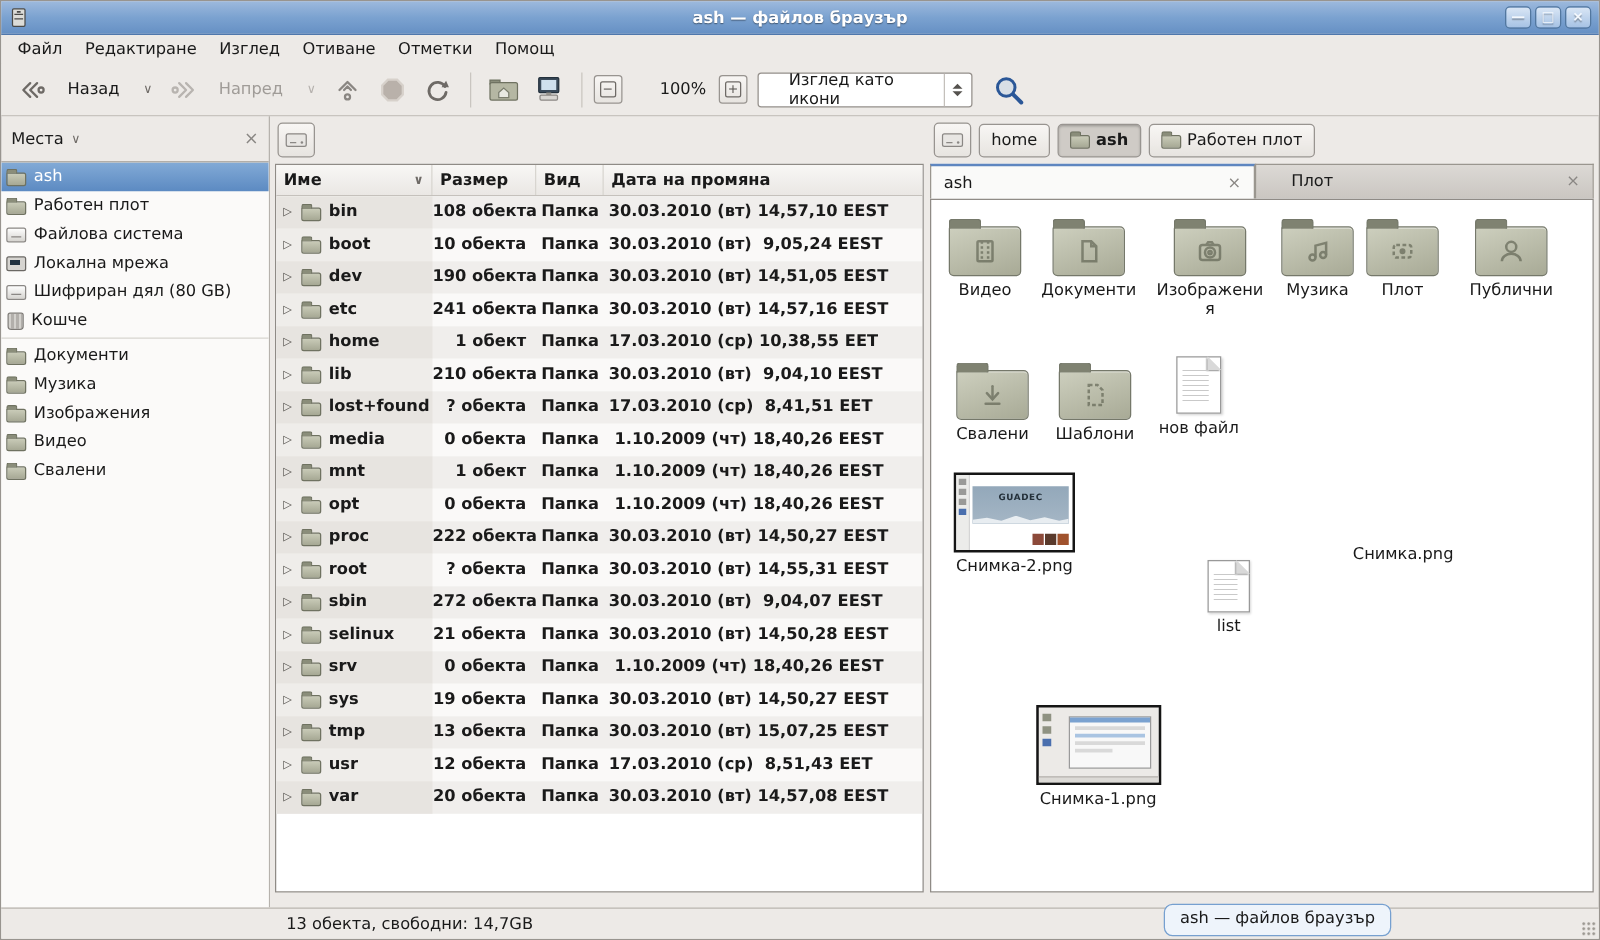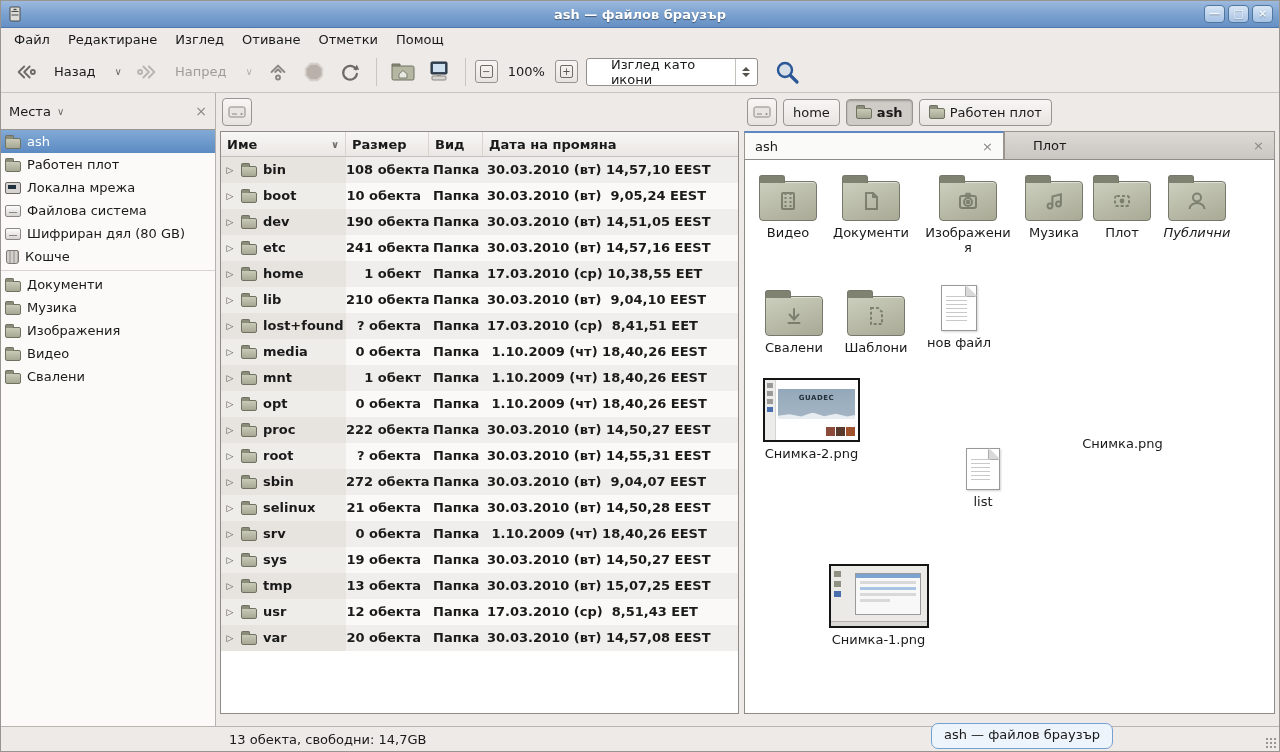--- a/index.html
+++ b/index.html
@@ -21,21 +21,21 @@
   .toolbar { height:42px; background:#edeae7; border-bottom:1px solid #c8c4bf; display:flex; align-items:center; padding:0 8px; gap:2px; }
   .tbtn { display:flex; align-items:center; gap:17px; height:32px; padding:0 6px; border-radius:4px; background:transparent; }
   .tbtn .lbl { font-size:13px; }
   .tbtn.disabled .lbl { color:#a09c98; }
   .chev { font-size:10px; color:#6e6a66; margin-left:2px; }
   .chev.dis { color:#b5b1ad; }
   .tsep { width:1px; height:28px; background:#c9c5c0; margin:0 7px; }
   .iconbtn { width:34px; height:32px; display:flex; align-items:center; justify-content:center; }
   .zbtn { width:23px; height:23px; border:1px solid #989490; border-radius:3px; background:linear-gradient(#f8f6f4,#e7e4e0); display:flex; align-items:center; justify-content:center; }
   .zglyph { width:13px; height:13px; border:1px solid #6e6a66; border-radius:2px; font-size:10px; line-height:11px; text-align:center; color:#55524e; }
-  .zoomlabel { padding:0 8px; }
+  .zoomlabel { padding:0 8px;margin-left:20px; }
   .combo { width:172px; height:28px; background:#fff; border:1px solid #948f8a; border-radius:3px; display:flex; align-items:center; margin-left:6px; }
   .combo .val { flex:1; padding-left:24px; }
   .combo .spin { width:22px; align-self:stretch; border-left:1px solid #c4c0bb; display:flex; flex-direction:column; align-items:center; justify-content:center; gap:2px; }
   .arr-up { width:0; height:0; border-left:4px solid transparent; border-right:4px solid transparent; border-bottom:4px solid #55524e; }
   .arr-dn { width:0; height:0; border-left:4px solid transparent; border-right:4px solid transparent; border-top:4px solid #55524e; }
   .searchbtn { margin-left:10px; }
 
   
   .content { flex:1; display:flex; min-height:0; }
 
@@ -253,26 +253,26 @@
       <div class="side-list" id="side-list">
           <div class="side-item selected">
             <span class="mini-folder"></span>
             <span>ash</span>
           </div>
           <div class="side-item">
             <span class="mini-folder"></span>
             <span>Работен плот</span>
           </div>
           <div class="side-item">
+            <span class="mini-drive"></span>
+            <span>Файлова система</span>
+          </div>
+          <div class="side-item">
             <span class="mini-network"></span>
             <span>Локална мрежа</span>
-          </div>
-          <div class="side-item">
-            <span class="mini-drive"></span>
-            <span>Файлова система</span>
           </div>
           <div class="side-item">
             <span class="mini-drive"></span>
             <span>Шифриран дял (80 GB)</span>
           </div>
           <div class="side-item">
             <span class="mini-trash"></span>
             <span>Кошче</span>
           </div>
           <div class="side-sep"></div>
@@ -597,21 +597,21 @@
         </div>
         <div class="ivitem" style="left:343px;top:14px;width:68px;">
           <div class="bfolder">
               <svg class="emblem" width="24" height="24" viewBox="0 0 24 24" fill="none" stroke="#4b4f3f" stroke-width="2">
                 <rect x="5" y="7" width="14" height="10" rx="2" stroke-dasharray="3 2"></rect>
                 <circle cx="12" cy="12" r="1.4" fill="#4b4f3f"></circle>
               </svg>
             </div>
           <div class="ivlabel">Плот</div>
         </div>
-        <div class="ivitem" style="left:408px;top:14px;width:88px;font-style:italic;">
+        <div class="ivitem" style="left:420px;top:14px;width:88px;">
           <div class="bfolder">
               <svg class="emblem" width="24" height="24" viewBox="0 0 24 24" fill="none" stroke="#4b4f3f" stroke-width="2">
                 <circle cx="12" cy="8.5" r="4"></circle>
                 <path d="M4.5 20 a7.5 6 0 0 1 15 0"></path>
               </svg>
             </div>
           <div class="ivlabel">Публични</div>
         </div>
 
         <div class="ivitem" style="left:7px;top:129px;width:84px;">

